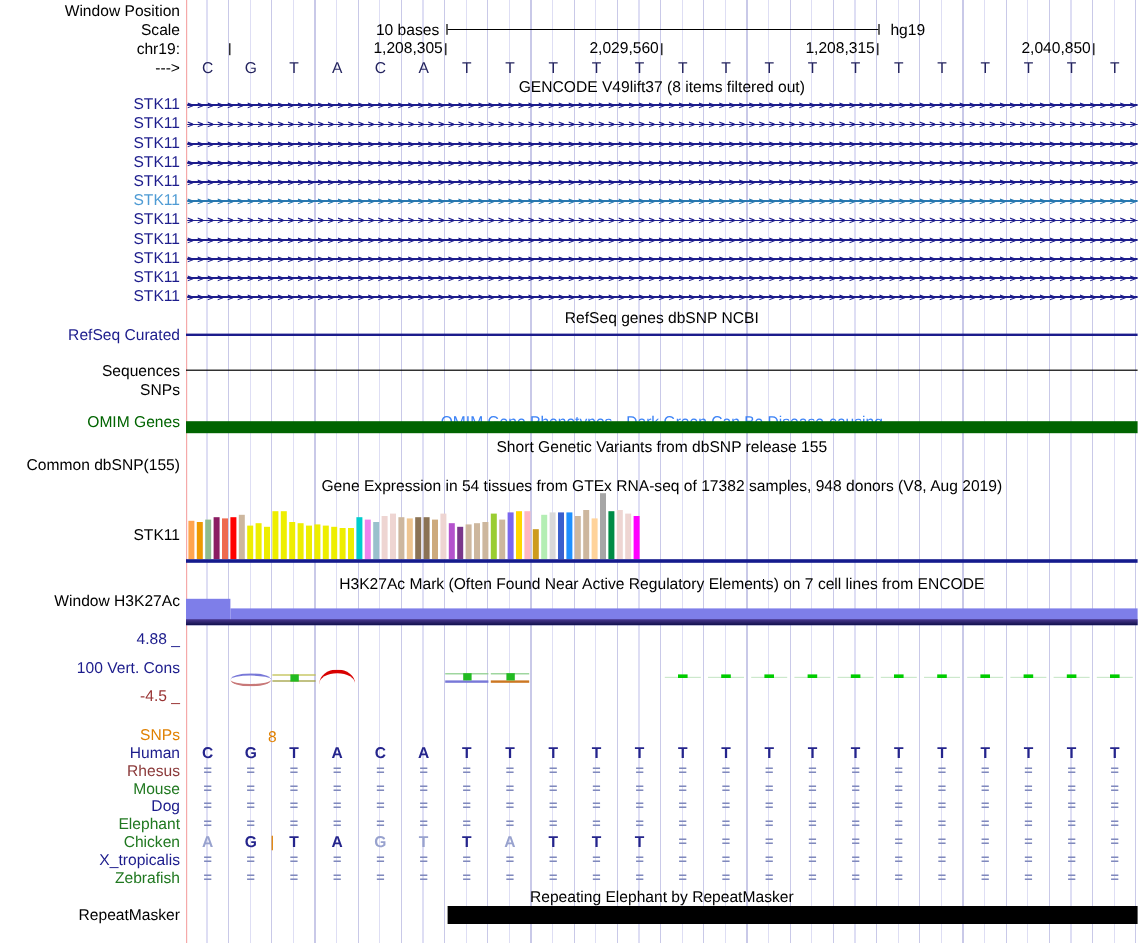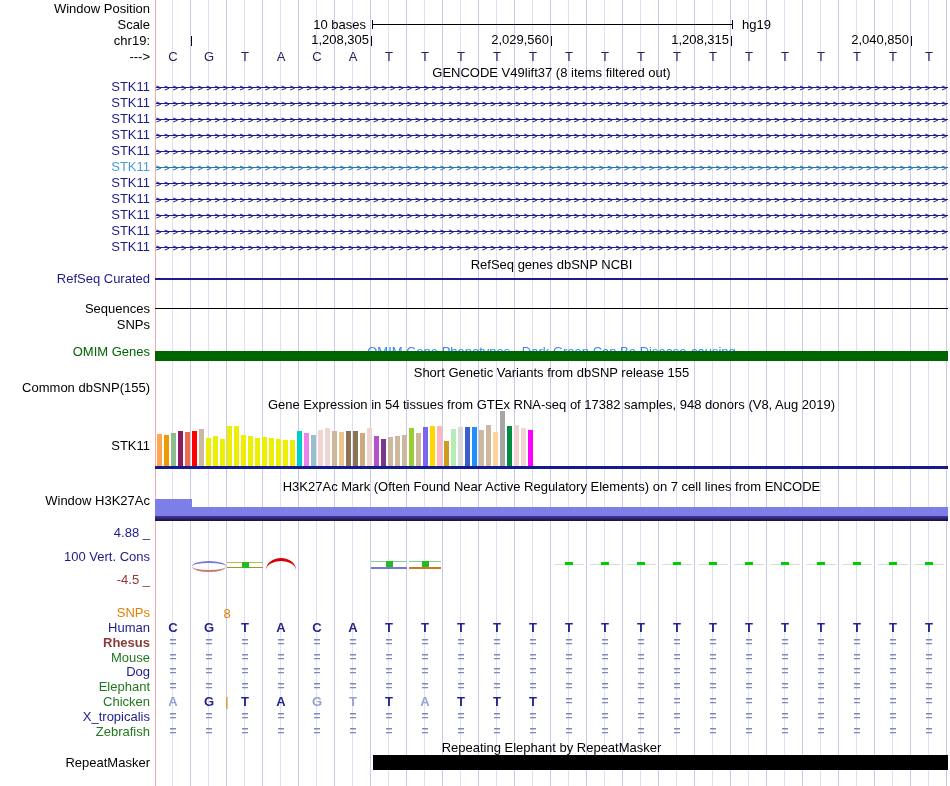--- a/index.html
+++ b/index.html
@@ -261,21 +261,21 @@
       <div class="mcell" style="left: 605px; top: 620px; color: rgb(36, 36, 140);">T</div>
       <div class="mcell" style="left: 641px; top: 620px; color: rgb(36, 36, 140);">T</div>
       <div class="mcell" style="left: 677px; top: 620px; color: rgb(36, 36, 140);">T</div>
       <div class="mcell" style="left: 713px; top: 620px; color: rgb(36, 36, 140);">T</div>
       <div class="mcell" style="left: 749px; top: 620px; color: rgb(36, 36, 140);">T</div>
       <div class="mcell" style="left: 785px; top: 620px; color: rgb(36, 36, 140);">T</div>
       <div class="mcell" style="left: 821px; top: 620px; color: rgb(36, 36, 140);">T</div>
       <div class="mcell" style="left: 857px; top: 620px; color: rgb(36, 36, 140);">T</div>
       <div class="mcell" style="left: 893px; top: 620px; color: rgb(36, 36, 140);">T</div>
       <div class="mcell" style="left: 929px; top: 620px; color: rgb(36, 36, 140);">T</div>
-      <div class="lbl" style="top: 636px; color: rgb(139, 58, 58); font-weight: bold;">Rhesus</div>
+      <div class="lbl" style="top: 636px; color: rgb(139, 58, 58);">Rhesus</div>
       <div class="acell" style="left: 173px; top: 635px;">=</div>
       <div class="acell" style="left: 209px; top: 635px;">=</div>
       <div class="acell" style="left: 245px; top: 635px;">=</div>
       <div class="acell" style="left: 281px; top: 635px;">=</div>
       <div class="acell" style="left: 317px; top: 635px;">=</div>
       <div class="acell" style="left: 353px; top: 635px;">=</div>
       <div class="acell" style="left: 389px; top: 635px;">=</div>
       <div class="acell" style="left: 425px; top: 635px;">=</div>
       <div class="acell" style="left: 461px; top: 635px;">=</div>
       <div class="acell" style="left: 497px; top: 635px;">=</div>

